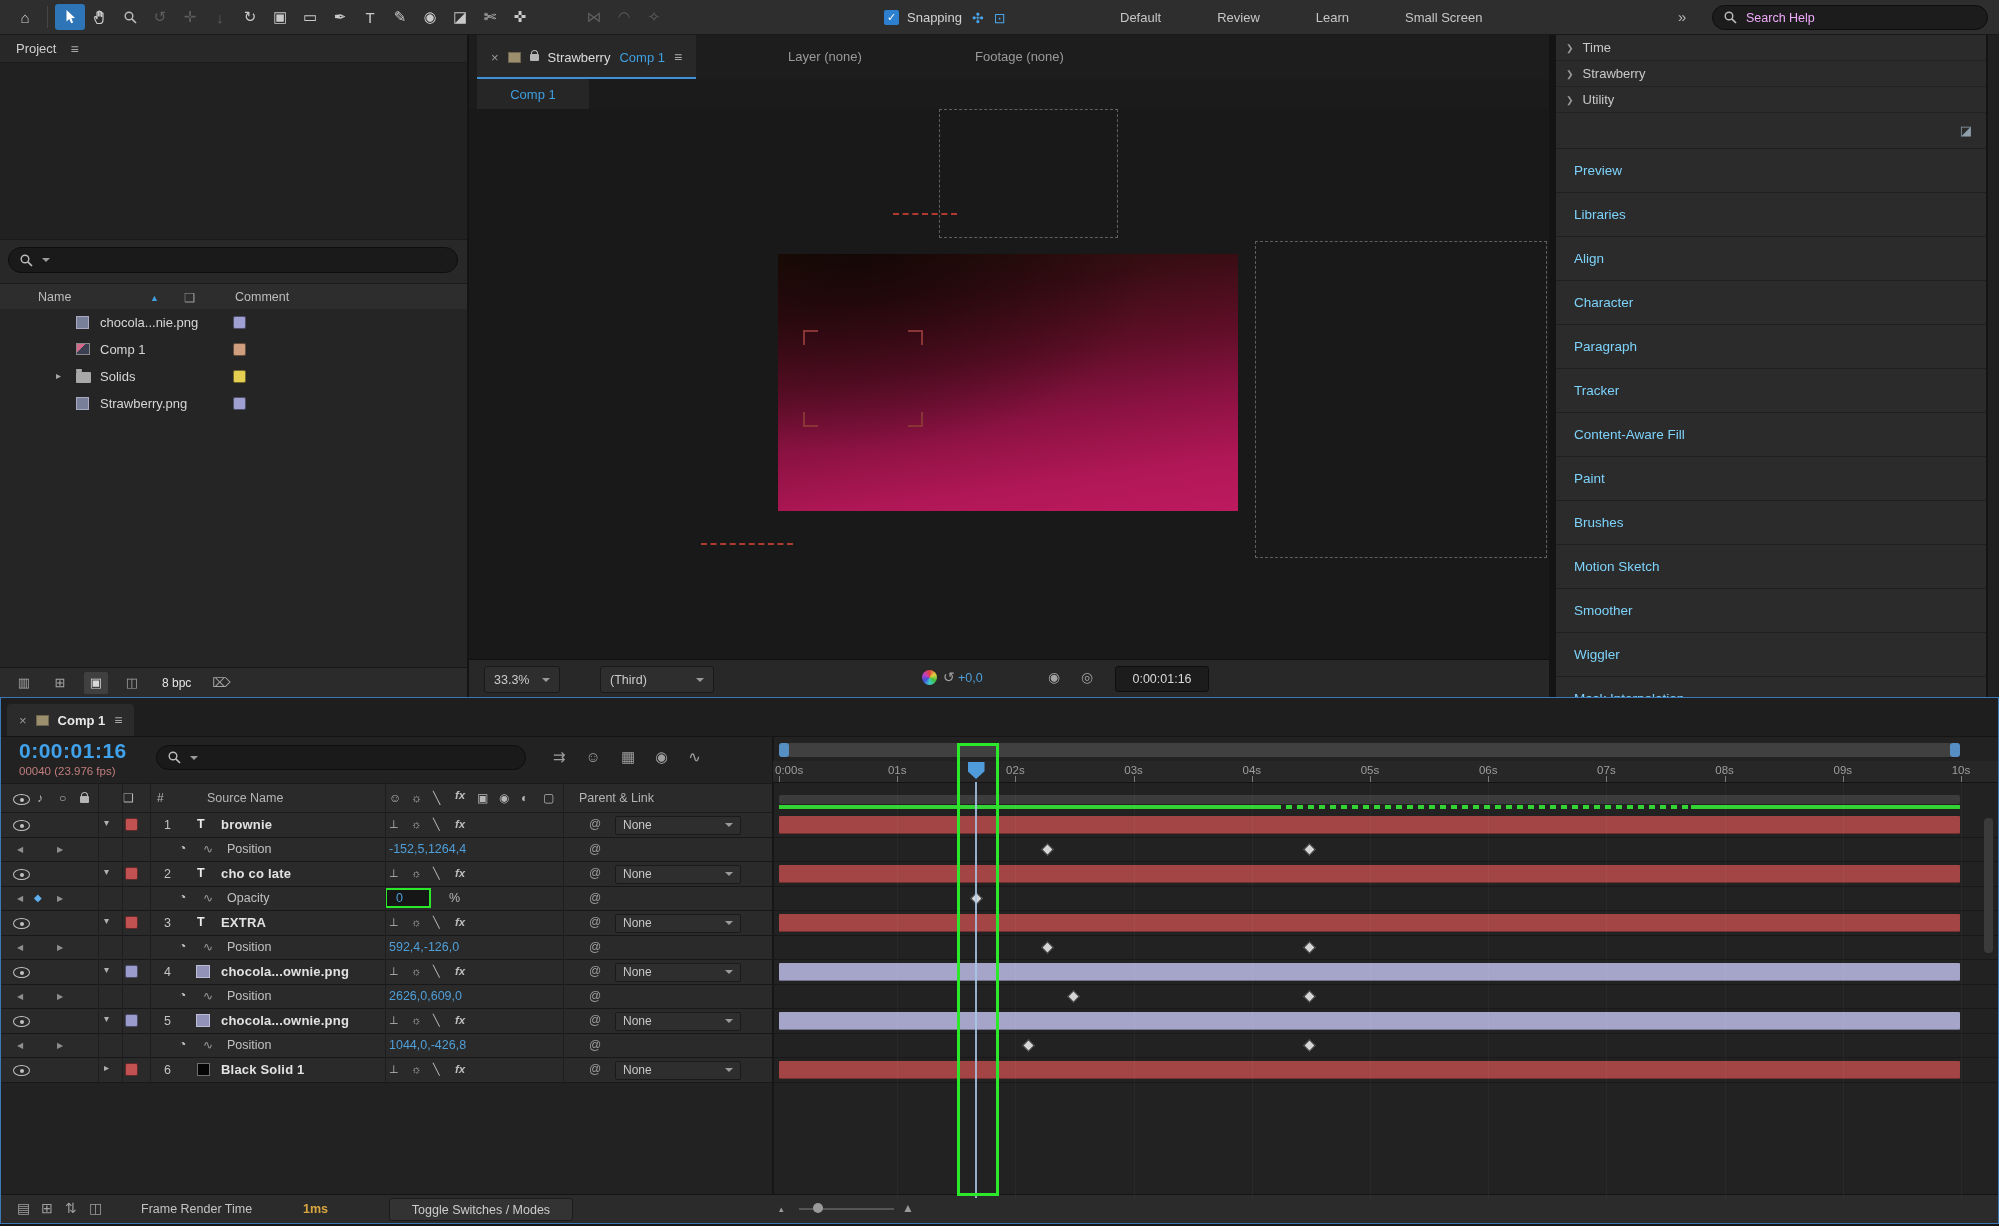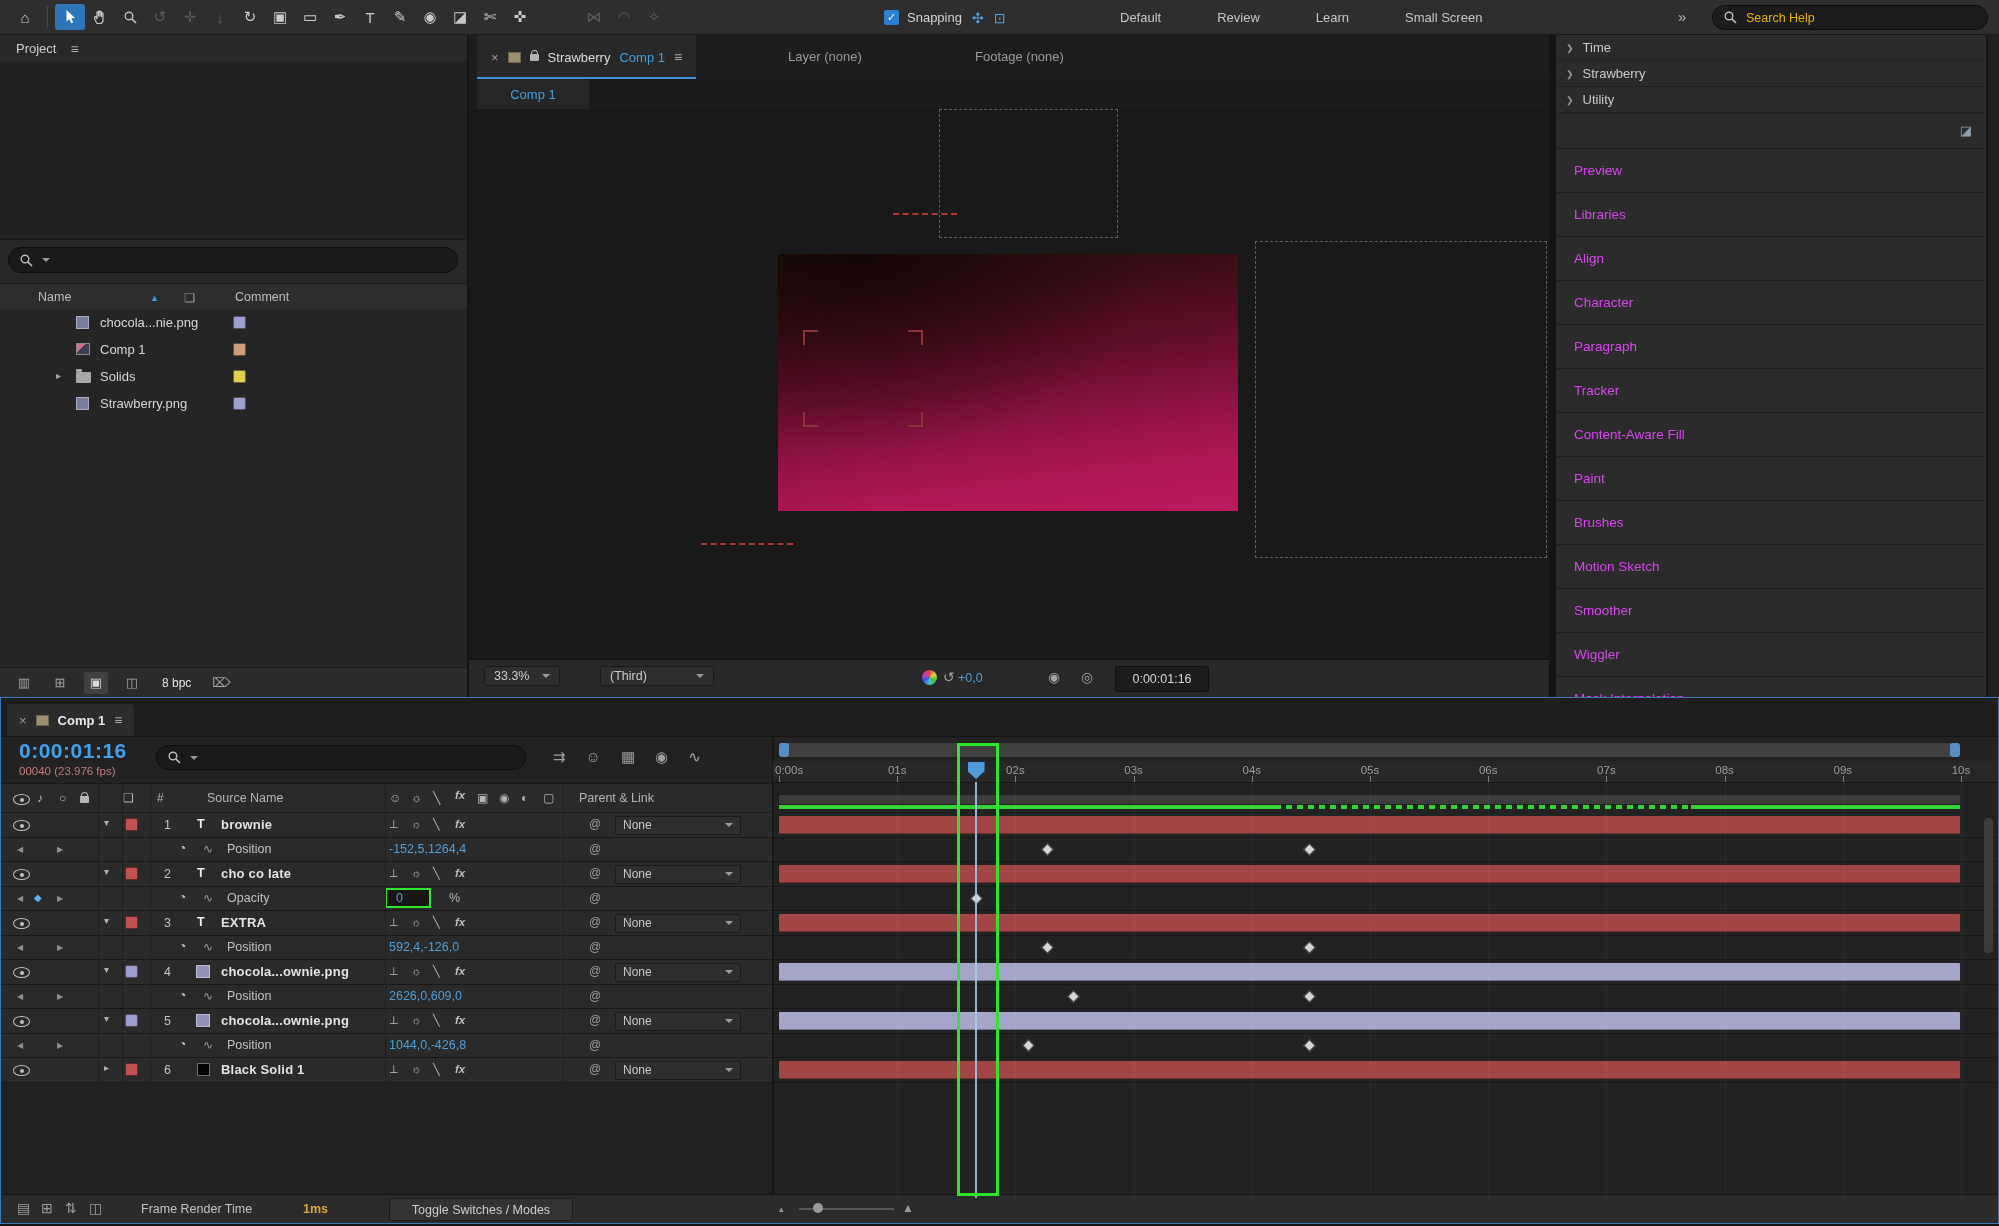--- a/index.html
+++ b/index.html
@@ -19,21 +19,21 @@
   .checkbox{width:15px;height:15px;background:#2d7fd0;border-radius:2px;display:flex;
             align-items:center;justify-content:center;color:#fff;font-size:11px;}
   .snap-label{font-size:13px;color:#d2d2d2;}
   .snap-opt{color:#4aa3e8;font-size:14px;margin-left:2px;}
   #workspaces{position:absolute;left:1120px;top:0;height:35px;display:flex;align-items:center;gap:56px;}
   .ws{font-size:13px;color:#c6c6c6;}
   #overflow{position:absolute;left:1678px;top:8px;font-size:15px;color:#b5b5b5;}
   #help-search{position:absolute;left:1712px;top:5px;width:276px;height:25px;background:#1c1c1c;
                border:1px solid #0d0d0d;border-radius:13px;display:flex;align-items:center;
                gap:8px;padding:0 10px;box-sizing:border-box;}
-  #help-search .ph{color:#eab308;font-size:12.5px;}
+  #help-search .ph{color:#f0abfc;font-size:12.5px;}
   
   #top-area{position:absolute;left:0;top:35px;width:100%;height:662px;background:#141414;}
   #project-panel{position:absolute;left:0;top:0;width:467px;height:662px;background:#282828;}
   #comp-panel{position:absolute;left:469px;top:0;width:1080px;height:662px;background:#232323;}
   #right-panel{position:absolute;left:1556px;top:0;width:430px;height:662px;background:#2b2b2b;overflow:hidden;}
   #right-strip{position:absolute;left:1988px;top:0;width:11px;height:662px;background:#202020;}
   
   .pp-header{position:absolute;left:0;top:0;width:100%;height:28px;display:flex;align-items:center;
              gap:14px;padding-left:16px;box-sizing:border-box;background:#282828;border-bottom:1px solid #1d1d1d;}
   .pp-title{font-size:13px;color:#cfcfcf;}
@@ -86,38 +86,38 @@
   .b1{left:470px;top:0;width:177px;height:127px;}
   .b2{left:786px;top:132px;width:290px;height:315px;}
   .red-dash{position:absolute;left:424px;top:104px;width:64px;height:0;border-top:2px dashed #b03a30;}
   .red-line{position:absolute;left:232px;top:434px;width:92px;height:0;border-top:2px dashed #b03a30;}
   .brk{position:absolute;width:13px;height:13px;}
   .brk.tl{border-left:2px solid #8a3535;border-top:2px solid #8a3535;}
   .brk.tr{border-right:2px solid #8a3535;border-top:2px solid #8a3535;}
   .brk.bl{border-left:2px solid #8a3535;border-bottom:2px solid #8a3535;}
   .brk.br{border-right:2px solid #8a3535;border-bottom:2px solid #8a3535;}
   .cp-footer{position:absolute;left:0;bottom:0;width:100%;height:37px;background:#282828;border-top:1px solid #101010;}
-  .cpdd{position:absolute;top:6px;height:20px;background:#2e2e2e;border:1px solid #191919;border-radius:3px;
+  .cpdd{position:absolute;top:6px;height:27px;background:#2e2e2e;border:1px solid #191919;border-radius:3px;
         display:flex;align-items:center;justify-content:space-between;padding:0 9px;box-sizing:border-box;
         font-size:12.5px;color:#cccccc;}
   .cp-ico{position:absolute;top:9px;color:#a2a2a2;font-size:14px;}
   .cwheel{position:absolute;left:453px;top:10px;width:15px;height:15px;border-radius:50%;
           background:conic-gradient(#e04040,#e0d040,#40c040,#40c8c8,#4050d8,#c040c0,#e04040);}
   .cp-offset{position:absolute;left:489px;top:11px;color:#4f9fd9;font-size:12.5px;}
   .cp-tc{position:absolute;left:646px;top:6px;width:92px;height:24px;background:#1c1c1c;border:1px solid #0f0f0f;
          border-radius:3px;display:flex;align-items:center;justify-content:center;font-size:12.5px;color:#d8d8d8;}
   
   .rp-group{height:25px;display:flex;align-items:center;gap:9px;padding-left:10px;
             border-bottom:1px solid #222;font-size:13px;color:#c9c9c9;}
   .rp-chev{font-size:9px;color:#9a9a9a;}
   .rp-iconrow{height:35px;border-bottom:1px solid #1f1f1f;display:flex;align-items:center;
               justify-content:flex-end;padding-right:14px;}
   .rp-dock{color:#8fa0ac;font-size:13px;}
   .rp-item{height:43px;display:flex;align-items:center;padding-left:18px;border-bottom:1px solid #1f1f1f;
-           font-size:13.5px;color:#d946ef;}
+           font-size:13.5px;color:#7dd3fc;}
   
   #timeline-panel{position:absolute;left:0;top:697px;width:1999px;height:527px;background:#222;
                   border:1px solid #3c78b8;box-sizing:border-box;}
   .tl-tabs{position:absolute;left:0;top:0;width:100%;height:38px;background:#1e1e1e;border-bottom:1px solid #151515;}
   .tl-tab{position:absolute;left:6px;top:6px;height:32px;display:flex;align-items:center;gap:9px;
           padding:0 12px;background:#2b2b2b;border-radius:4px 4px 0 0;}
   .tl-tab .tname{font-size:13px;font-weight:bold;color:#e8e8e8;}
   .tl-toolbar{position:absolute;left:0;top:38px;width:771px;height:47px;}
   .tl-time{position:absolute;left:18px;top:3px;font-size:21px;font-weight:bold;color:#41a2ec;letter-spacing:.5px;}
   .tl-frameinfo{position:absolute;left:18px;top:29px;font-size:11.5px;color:#c27d7d;}

